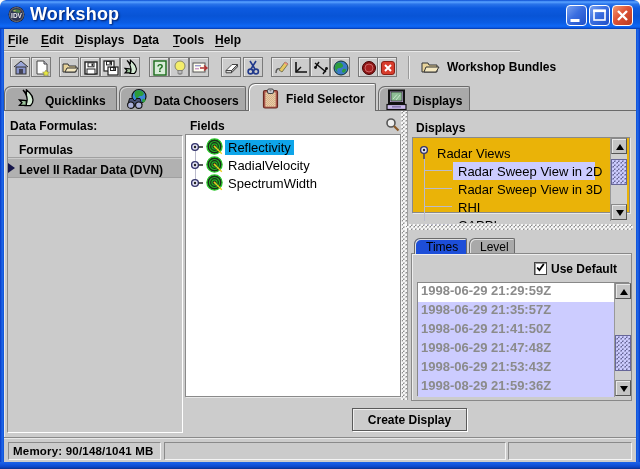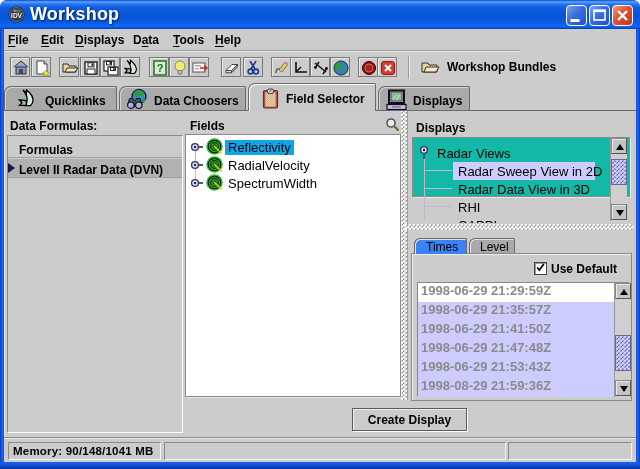--- a/index.html
+++ b/index.html
@@ -65,37 +65,37 @@
 #fp-mag { position:absolute; left:200px; top:7px; }
 #fp-box { position:absolute; left:0px; top:24px; width:216px; height:263px; background:#fff;
   border:1px solid #8a8a8a; box-shadow:1px 1px 0 #e8e8e8; }
 .trow { position:absolute; height:18px; font-size:13px; color:#000; white-space:nowrap; }
 .tsel { background:#ccccff; }
 
 #vsplit { position:absolute; left:397px; top:0; width:7px; height:290px; border-right:1px solid #9e9e9e; }
 
 #rp { position:absolute; left:407px; top:0; width:225px; height:327px; }
 #rp-title { position:absolute; left:5px; top:11px; font-weight:bold; font-size:12px; }
-#rp-box { position:absolute; left:1px; top:27px; width:218px; height:60px; background:#14b8a6;
+#rp-box { position:absolute; left:1px; top:27px; width:218px; height:76px; background:#eab308;
   border:1px solid #8a8a8a; box-shadow:1px 1px 0 #e8e8e8; }
 #hsplit { position:absolute; left:-6px; top:114px; width:228px; height:6px; }
 
 .sb { position:absolute; background:#cfcfcf; border-left:1px solid #999; }
 .sbtn { position:absolute; left:0; width:16px; height:16px; background:#c4c4c4;
   border:1px solid #8a8a8a; border-bottom-color:#555; border-right-color:#555; box-shadow:inset 1px 1px 0 #e8e8e8; }
 .arr { position:absolute; left:4px; width:0; height:0; }
 .arr.up { top:5px; border-left:4px solid transparent; border-right:4px solid transparent; border-bottom:6px solid #000; }
 .arr.dn { top:5px; border-left:4px solid transparent; border-right:4px solid transparent; border-top:6px solid #000; }
 .thumb { position:absolute; left:0; width:16px; border:1px solid #666699;
   background:#9e9ecc; }
 
 #ttp { position:absolute; left:0px; top:122px; width:223px; height:172px; }
 .stab { position:absolute; top:6px; border:1px solid #6a6a6a; border-bottom:none; border-radius:6px 2px 0 0;
   font-size:12px; background:#a9a9a9; box-shadow:inset 1px 1px 0 #e0e0e0; }
-.stab.sel { background:#3b82f6; z-index:2; }
+.stab.sel { background:#1d4ed8; z-index:2; }
 #ttp-body { position:absolute; left:0; top:21px; width:221px; height:148px;
   border:1px solid #888; box-shadow:inset 1px 1px 0 #eee; background:#cccccc; }
 #cb { position:absolute; left:122px; top:8px; width:13px; height:13px; background:#fff;
   border:1px solid #444; box-shadow:inset 1px 1px 0 #999; }
 #cbt { position:absolute; left:139px; top:8px; font-weight:bold; font-size:12px; }
 #tlist { position:absolute; left:5px; top:28px; width:212px; height:114px; background:#fff;
   border:1px solid #888; }
 .timerow { position:absolute; left:0; width:196px; height:19px; font-weight:bold; font-size:13px; color:#8b8b8b;
   padding-left:3px; }
 .timerow.sel { background:#ccccff; }
@@ -416,21 +416,21 @@
                 <circle cx="6" cy="5" r="3.4" fill="#e4e4f4" stroke="#33336a" stroke-width="1.4"></circle>
                 <circle cx="6" cy="5" r="1.2" fill="#222"></circle>
                 <line x1="6" y1="8.8" x2="6" y2="14" stroke="#33336a" stroke-width="1.4"></line>
               </svg>
             <span style="position:absolute;left:24px;top:2px">Radar Views</span>
           </div>
           <div class="trow tsel" style="left:40px;top:24px;width:142px">
               <span style="position:absolute;left:5px;top:2px">Radar Sweep View in 2D</span>
             </div>
           <div class="trow" style="left:40px;top:42px;width:150px">
-              <span style="position:absolute;left:5px;top:2px">Radar Data View in 3D</span>
+              <span style="position:absolute;left:5px;top:2px">Radar Sweep View in 3D</span>
             </div>
           <div class="trow" style="left:40px;top:60px;width:150px">
               <span style="position:absolute;left:5px;top:2px">RHI</span>
             </div>
           <div class="trow" style="left:40px;top:78px;width:150px;height:7px;overflow:hidden">
               <span style="position:absolute;left:5px;top:2px">CAPPI</span>
             </div>
           <div class="sb" style="left:197px;top:0;width:17px;height:83px">
             <div class="sbtn" style="top:0">
                 <span class="arr up"></span>

